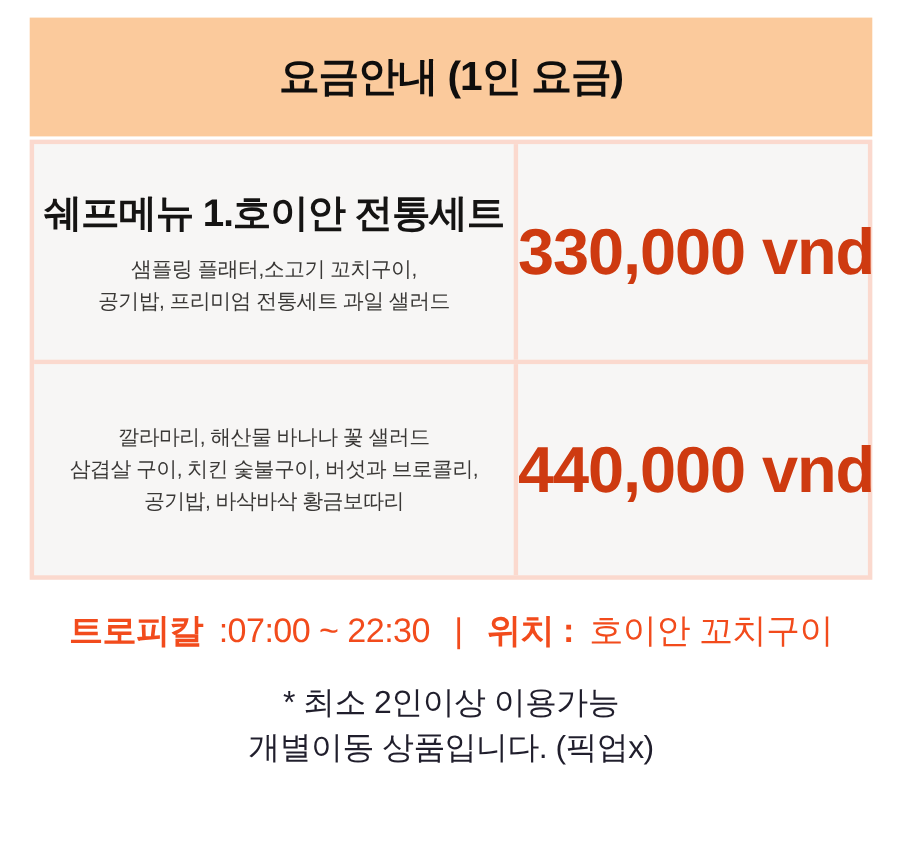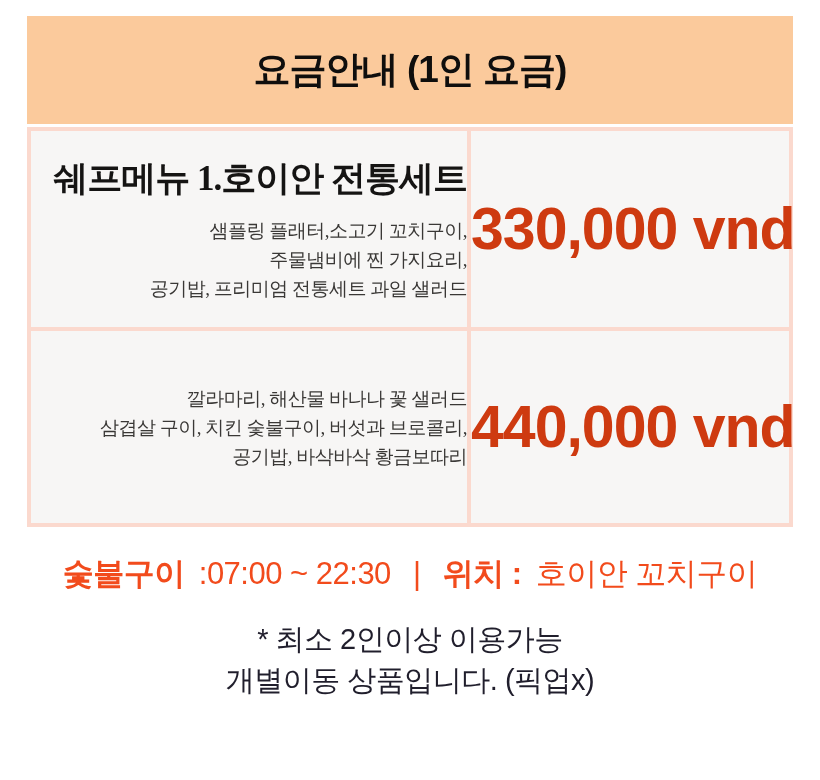--- a/index.html
+++ b/index.html
@@ -31,22 +31,22 @@
     background:var(--header-bg);display:flex;align-items:center;justify-content:center;}
   .price-header span{font-size:37px;font-weight:800;color:var(--header-text);
     letter-spacing:-1px;}
 
   
   .price-table{width:766px;margin:0 auto;border:4px solid var(--border-pink);
     background:var(--cell-bg);}
   .row{display:grid;grid-template-columns:440px 1fr;min-height:196px;}
   .row + .row{border-top:4px solid var(--border-pink);}
   .menu-cell{border-right:4px solid var(--border-pink);
-    display:flex;flex-direction:column;align-items:flex-end;justify-content:center;
-    text-align:center;padding:14px 0;font-family:Liberation Serif, serif;}
+    display:flex;flex-direction:column;align-items:center;justify-content:center;
+    text-align:center;padding:14px 0;}
   .menu-name{font-size:35px;font-weight:800;color:var(--menu-name-color);
     letter-spacing:-1px;margin-bottom:14px;white-space:nowrap;}
   .desc{font-size:19px;font-weight:400;color:var(--desc-color);line-height:29px;
     white-space:nowrap;letter-spacing:-0.5px;}
   .price-cell{display:flex;align-items:center;justify-content:center;}
   .price{font-size:59px;font-weight:800;color:var(--price-color);
     letter-spacing:-1px;white-space:nowrap;}
 
   
   .info-line{margin-top:26px;text-align:center;color:var(--info-color);
@@ -68,21 +68,20 @@
   <div class="price-header">
     <span>요금안내 (1인 요금)</span>
   </div>
 
   <div class="price-table">
 
     <div class="row">
       <div class="cell menu-cell">
         <h2 class="menu-name">쉐프메뉴 1.호이안 전통세트</h2>
         <p class="desc">샘플링 플래터,소고기 꼬치구이,</p>
-        <p class="desc">주물냄비에 찐 가지요리,</p>
         <p class="desc">공기밥, 프리미엄 전통세트 과일 샐러드</p>
       </div>
       <div class="cell price-cell">
         <span class="price">330,000 vnd</span>
       </div>
     </div>
 
     <div class="row">
       <div class="cell menu-cell">
         <p class="desc">깔라마리, 해산물 바나나 꽃 샐러드</p>
@@ -90,21 +89,21 @@
         <p class="desc">공기밥, 바삭바삭 황금보따리</p>
       </div>
       <div class="cell price-cell">
         <span class="price">440,000 vnd</span>
       </div>
     </div>
 
   </div>
 
   <div class="info-line">
-    <span class="bold">숯불구이</span>
+    <span class="bold">트로피칼</span>
     <span class="gap">:07:00 ~ 22:30</span>
     <span class="sep">|</span>
     <span class="bold">위치 :</span>
     <span class="gap">호이안 꼬치구이</span>
   </div>
 
   <div class="notes">
     <p>* 최소 2인이상 이용가능</p>
     <p>개별이동 상품입니다. (픽업x)</p>
   </div>

